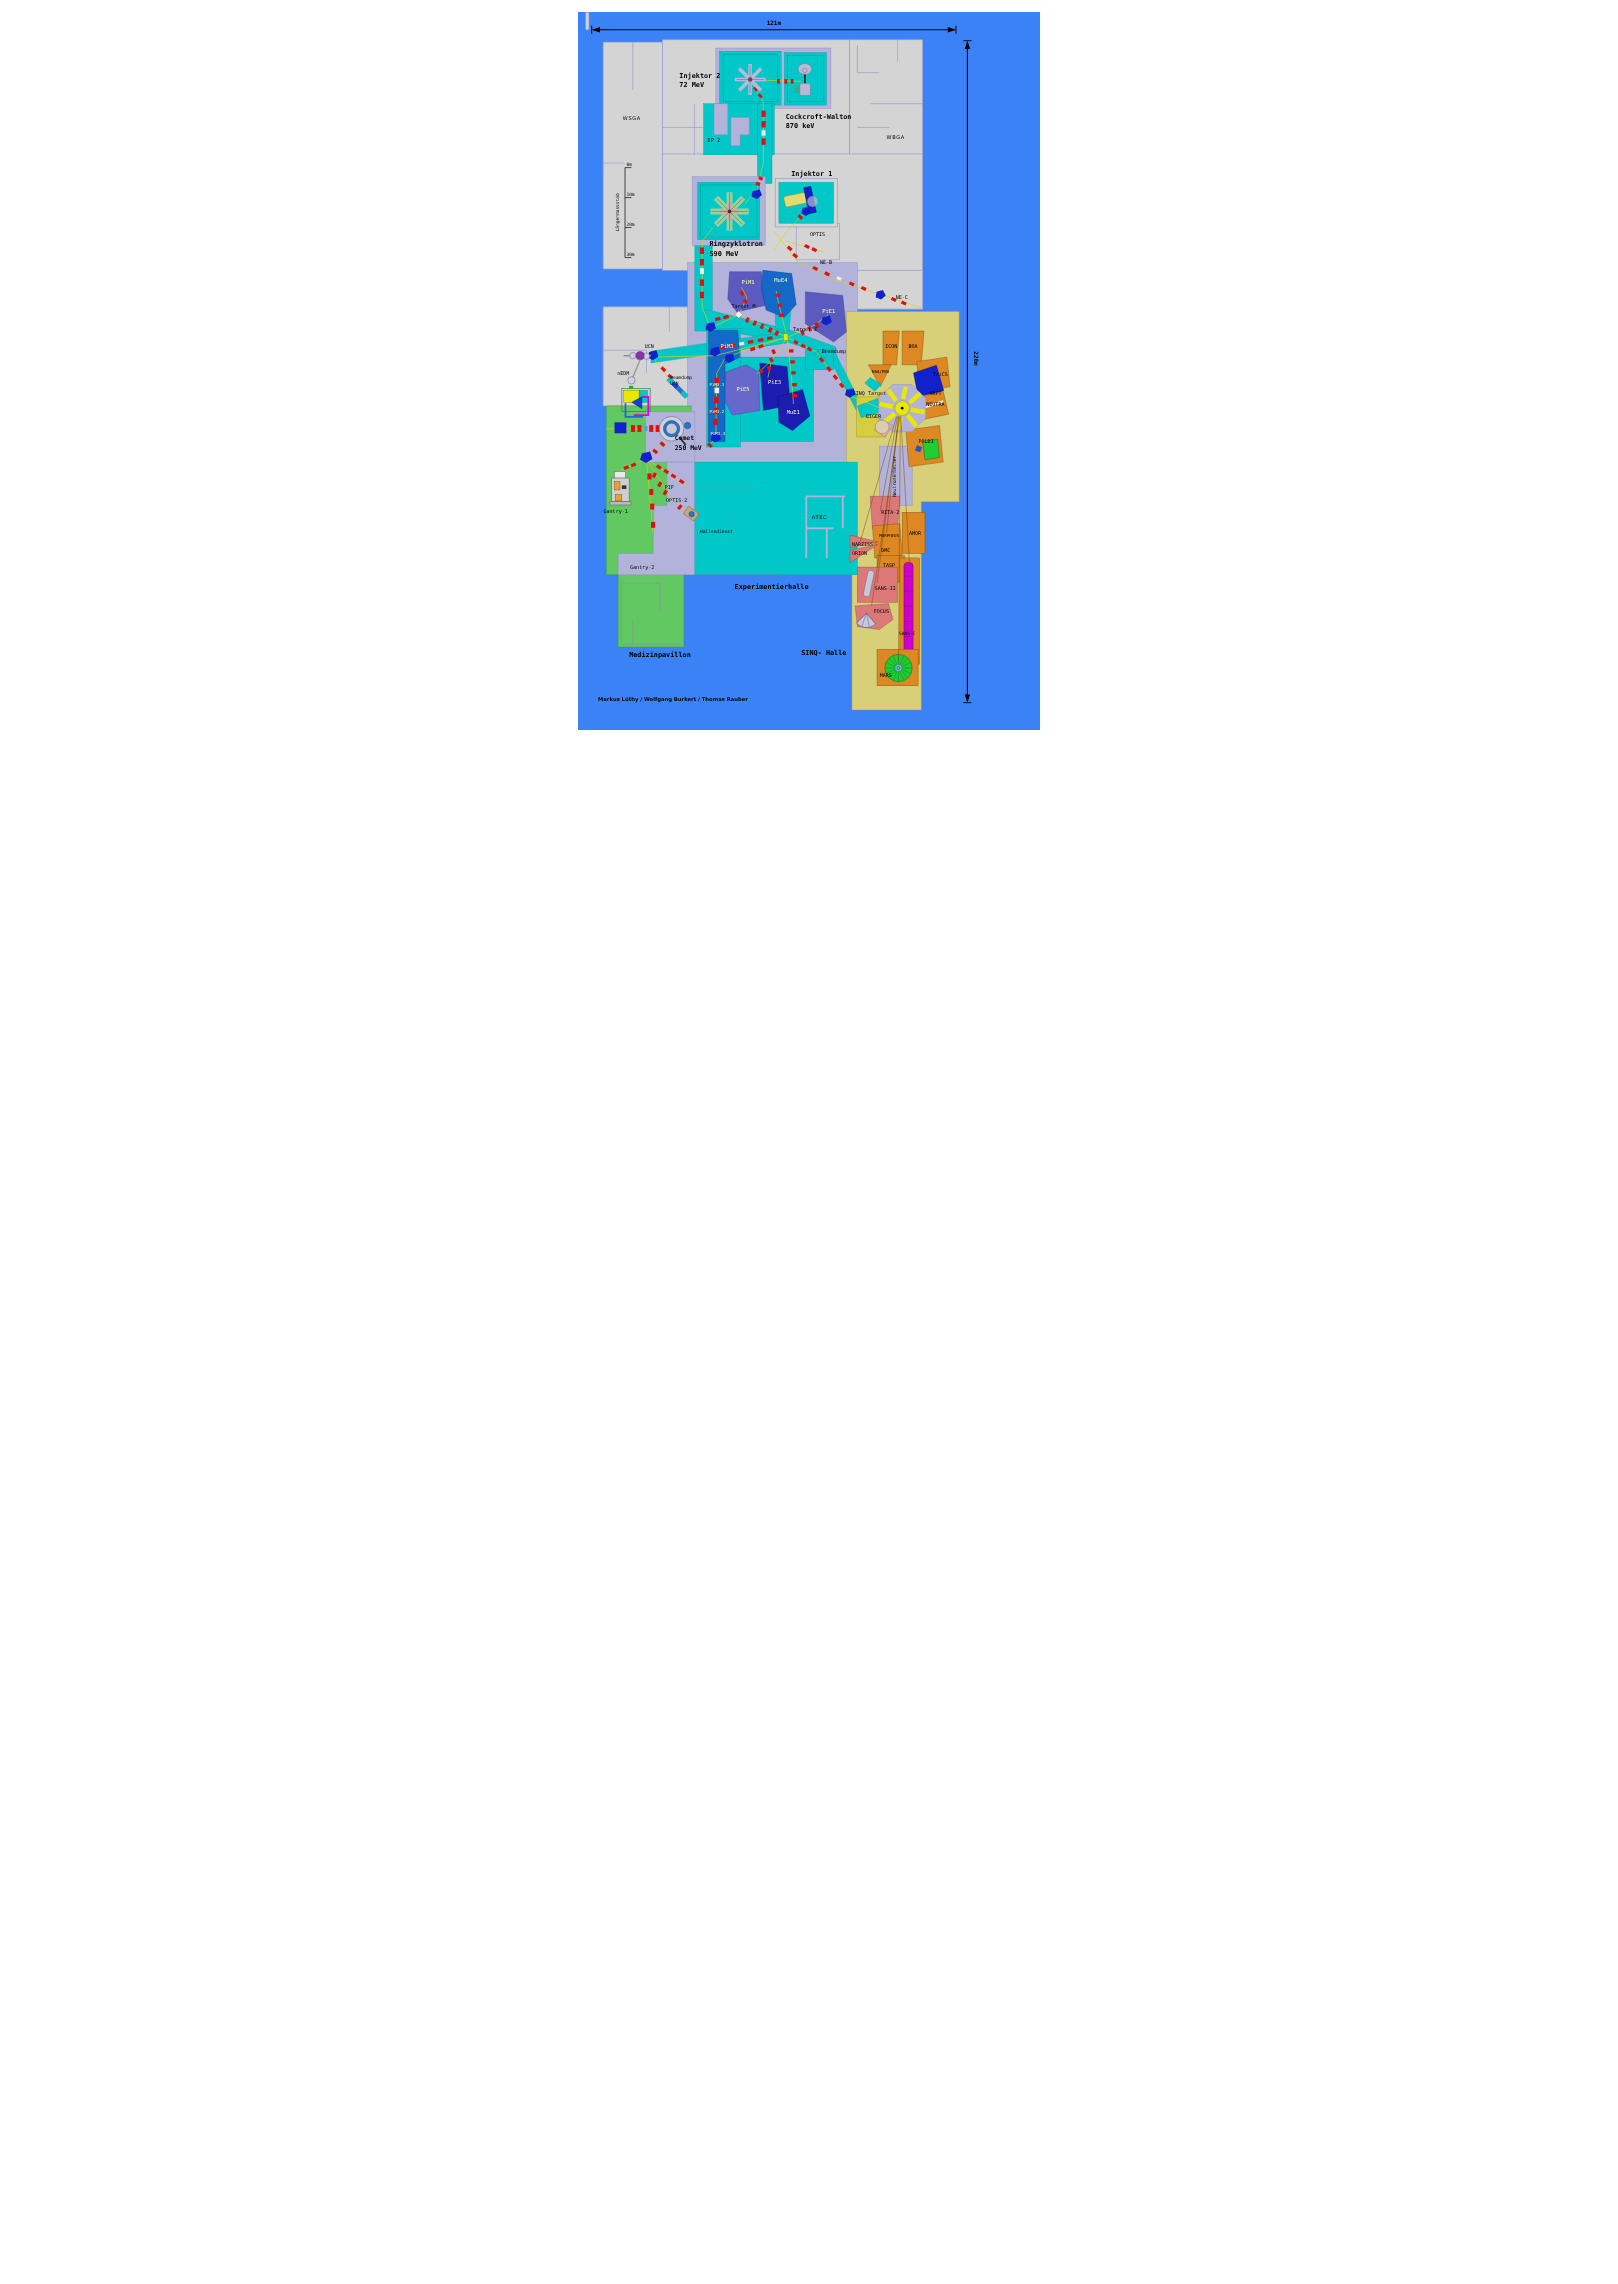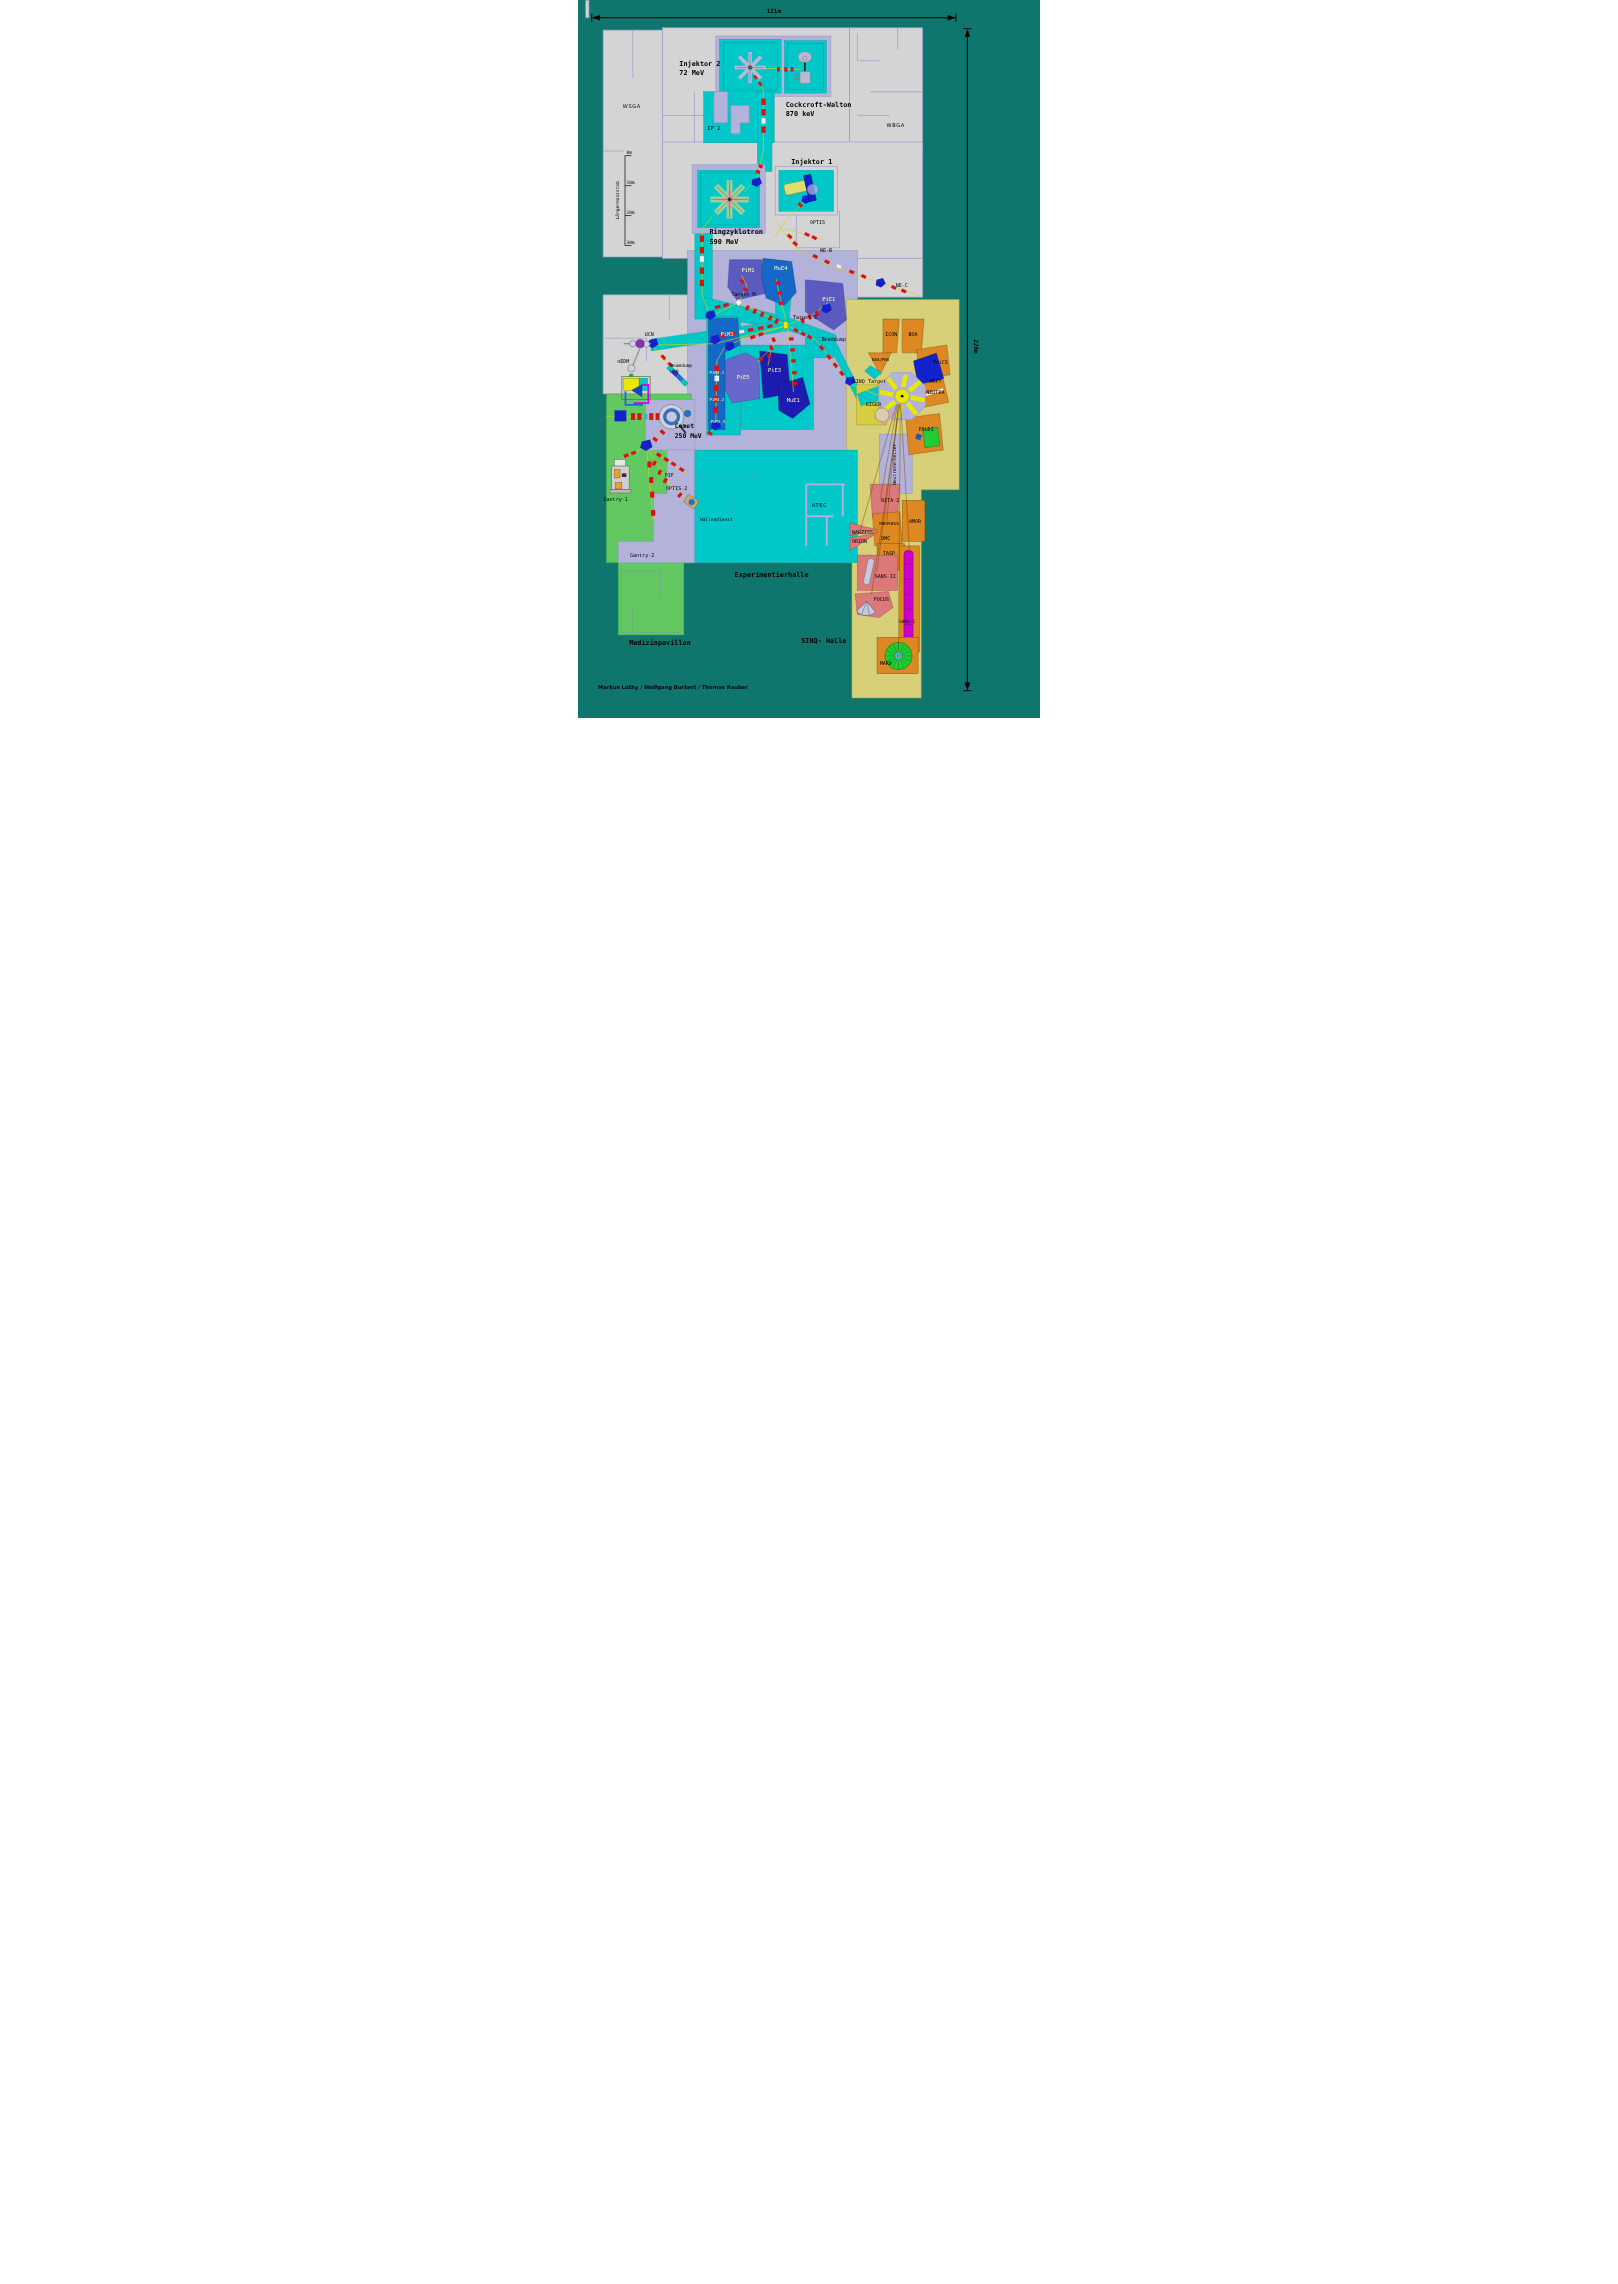--- a/index.html
+++ b/index.html
@@ -1,16 +1,16 @@
 <!DOCTYPE html>
 <html style="font-size:7.3px"><head>
 <meta charset="utf-8">
 <style>
   html,body{margin:0;padding:0;background:#ffffff;}
-  .page{width:462px;height:718px;position:relative;margin:0 auto;background:#0f766e;}
+  .page{width:462px;height:718px;position:relative;margin:12px auto;background:#3b82f6;}
   svg{display:block}
   text{fill:#000}
   .mb15{font:bold 15px "DejaVu Sans Mono",monospace}
   .mb14{font:bold 14px "DejaVu Sans Mono",monospace}
   .mb13{font:bold 13px "DejaVu Sans Mono",monospace}
   .m12{font:12px "DejaVu Sans Mono",monospace}
   .m11{font:11px "DejaVu Sans Mono",monospace}
   .m10{font:10px "DejaVu Sans Mono",monospace}
   .m9{font:9px "DejaVu Sans Mono",monospace}
   .y12{font:12px "DejaVu Sans Mono",monospace;fill:#ffffaa}

